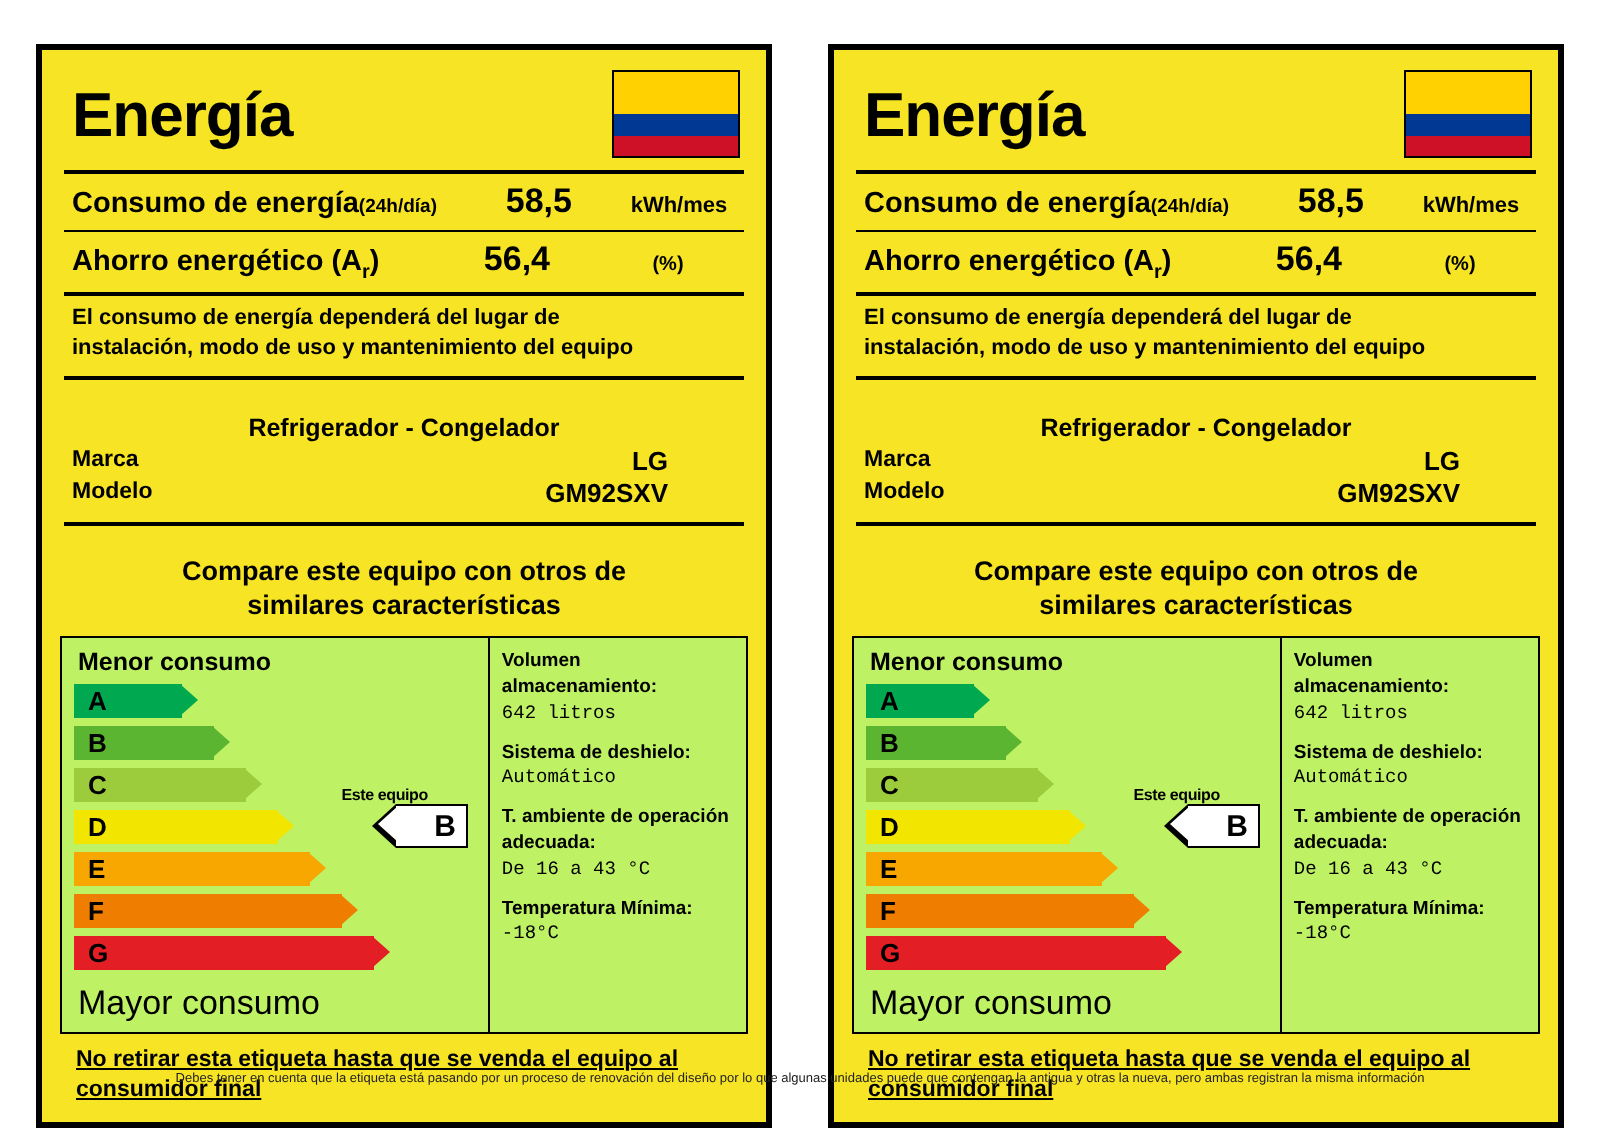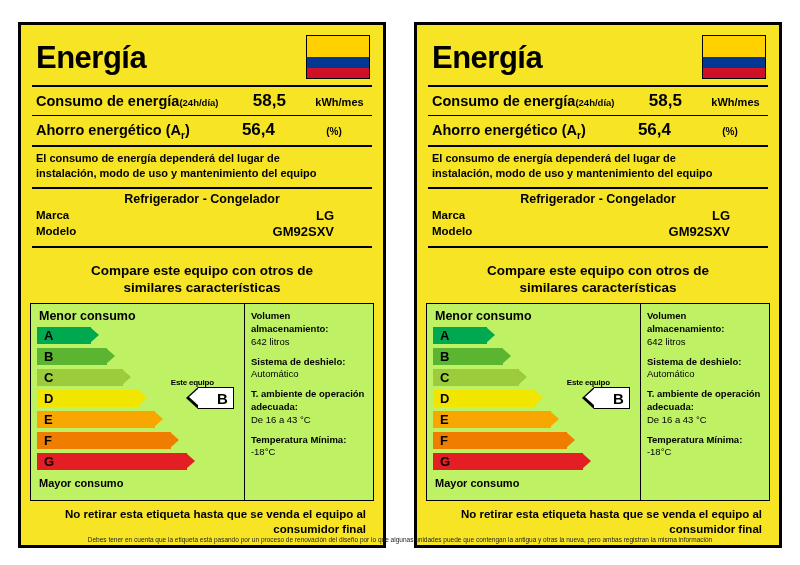--- a/index.html
+++ b/index.html
@@ -120,21 +120,21 @@
   .note .justified {
     display: block;
     text-align: justify;
   }
 
   
   .appliance-type {
     text-align: center;
     font-size: 12.5px;
     font-weight: bold;
-    padding: 3px 0 2px 0;
+    padding: 17px 0 2px 0;
   }
   .brand-block {
     padding: 0 6px 3px 6px;
     font-size: 11.5px;
     font-weight: bold;
   }
   .brand-line {
     display: flex;
     justify-content: space-between;
     line-height: 1.3;
@@ -178,29 +178,30 @@
   }
   .panel-right .spec {
     margin-bottom: 7px;
   }
   .panel-right .spec-title {
     font-weight: bold;
     display: block;
   }
   .panel-right .spec-val {
     display: block;
+    font-family: Liberation Mono, monospace;
   }
   .scale-title {
     font-size: 12.5px;
     font-weight: bold;
     padding: 1px 0 3px 2px;
   }
   .scale-footer {
-    font-size: 11px;
-    font-weight: bold;
+    font-size: 17px;
+    font-weight: normal;
     padding: 4px 0 2px 2px;
   }
   .bars {
     position: relative;
   }
   .bar-row {
     display: flex;
     align-items: center;
     height: 19px;
     margin-bottom: 2px;
@@ -279,25 +280,26 @@
   }
   .marker-letter {
     font-size: 15px;
     font-weight: bold;
     position: relative;
     z-index: 2;
   }
 
   
   .card-footer {
-    text-align: right;
+    text-align: left;
     font-size: 11.5px;
     font-weight: bold;
     line-height: 1.3;
     padding: 6px 8px 2px 8px;
+    text-decoration: underline;
   }
 
   
   .disclaimer {
     position: absolute;
     left: 0;
     right: 0;
     bottom: 22px;
     text-align: center;
     font-size: 6.5px;

